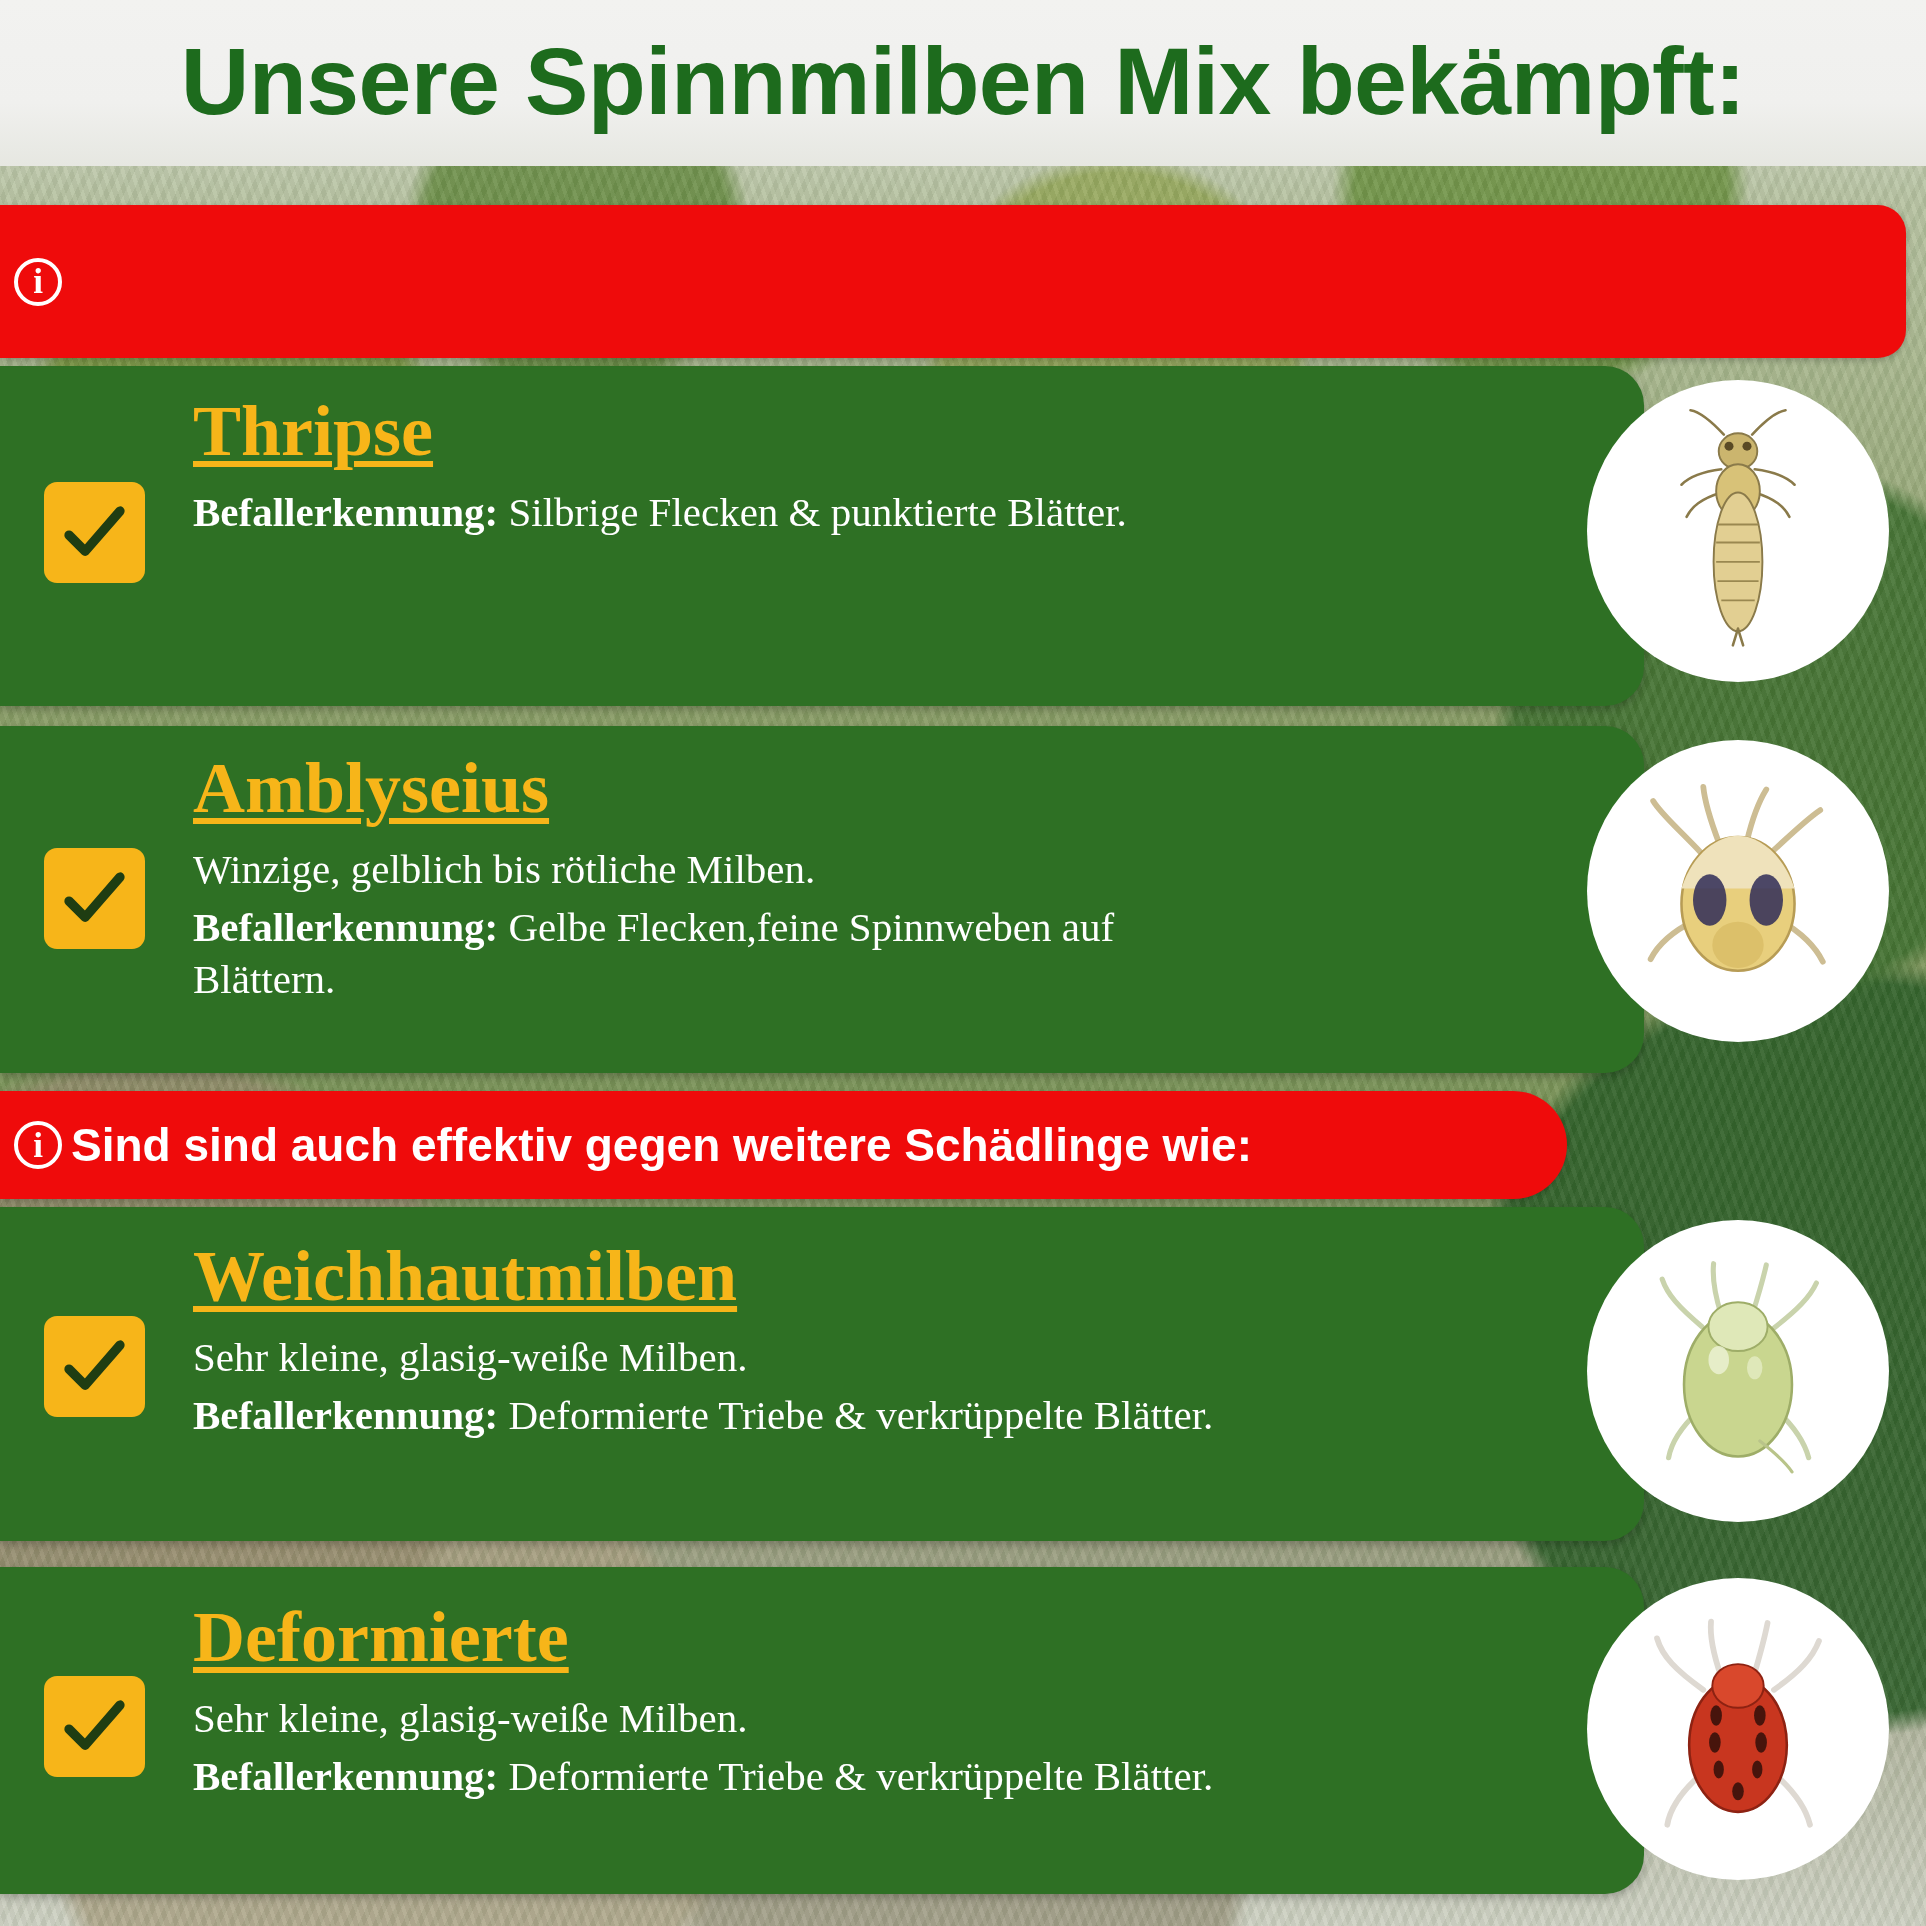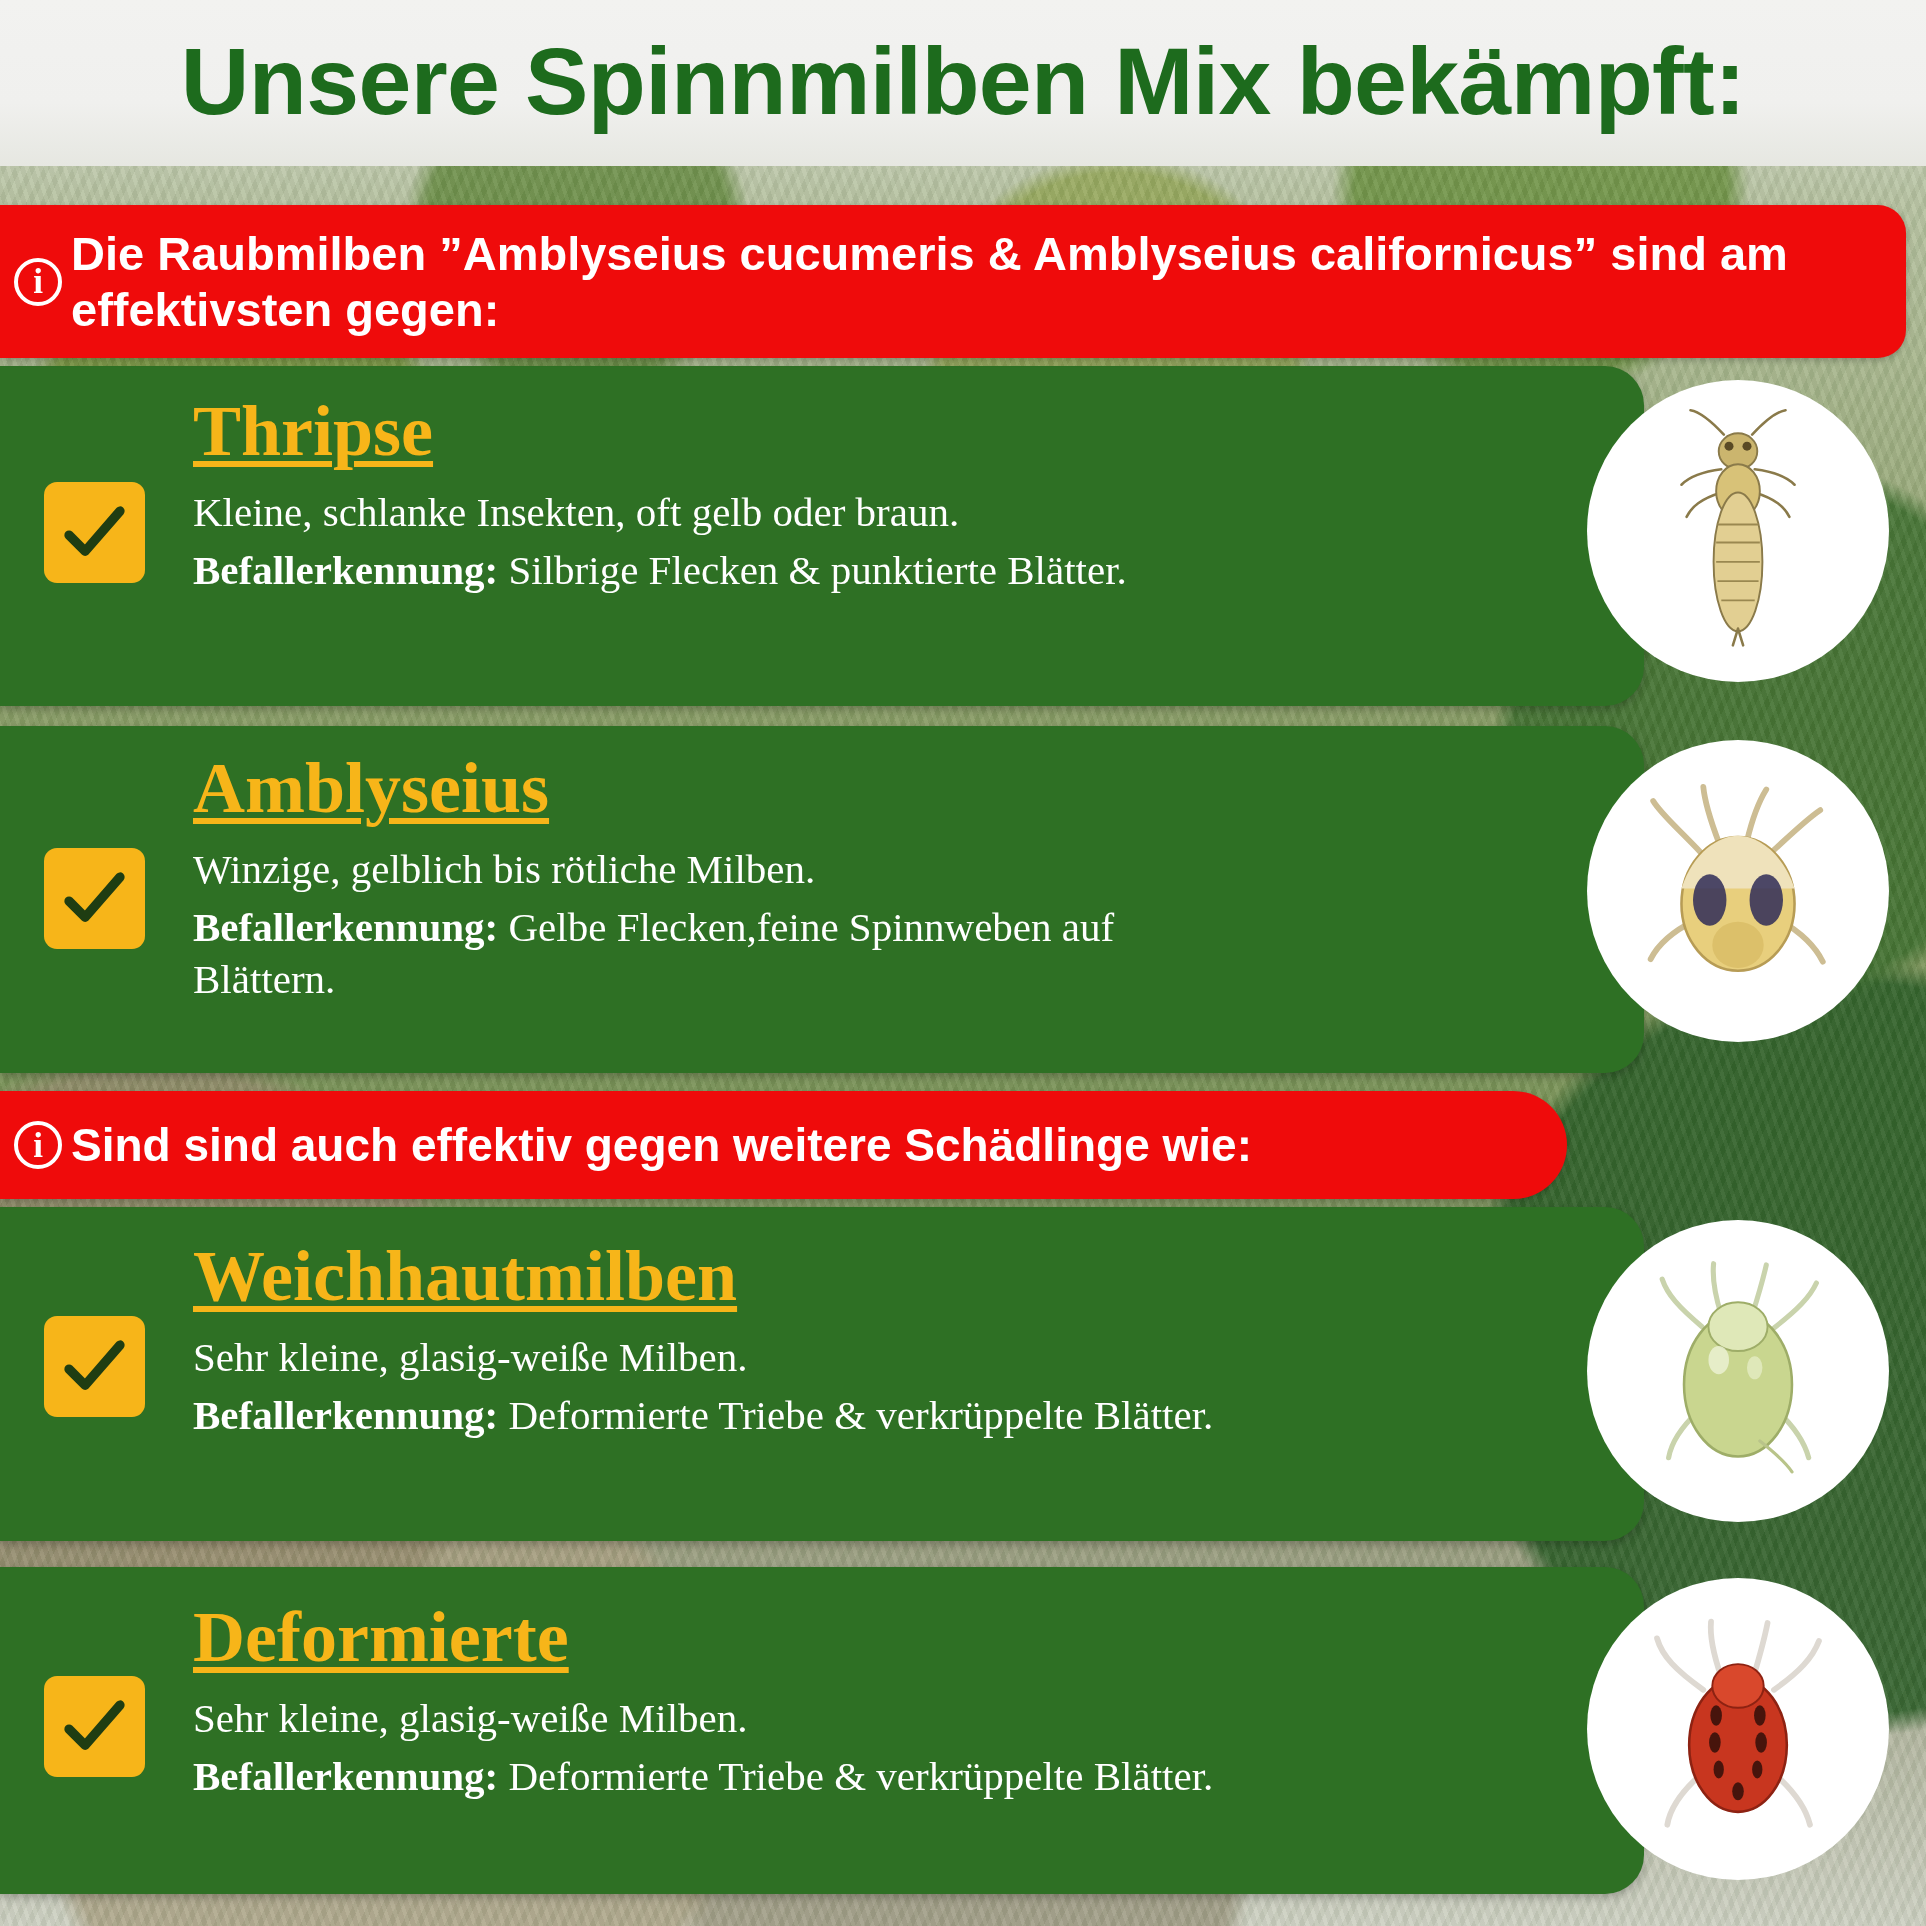--- a/index.html
+++ b/index.html
@@ -213,33 +213,31 @@
 <div class="poster">
 
   <div class="bg-photo"></div>
 
   <div class="header">
     <div class="header-title">Unsere Spinnmilben Mix bekämpft:</div>
   </div>
 
   <div class="red-banner red-banner-1">
     <div class="info-icon">i</div>
-    <div class="red-text">Die Raubmilben ”Amblyseius cucumeris &amp; Amblyseius californicus” sind am effektivsten gegen:</div>
   </div>
 
   <div class="card card-1">
     <div class="check check-1">
       <svg viewBox="0 0 100 100" aria-hidden="true">
         <path d="M12 54 L36 78 L88 18" fill="none" stroke="#1f3d12" stroke-width="14" stroke-linecap="round" stroke-linejoin="round"></path>
       </svg>
     </div>
     <div class="card-body card-body-1">
       <div class="pest-title">Thripse</div>
       <div class="pest-desc">
-        <div>Kleine, schlanke Insekten, oft gelb oder braun.</div>
         <div class="gap-small">
           <span class="lbl">Befallerkennung:</span>
           <span>Silbrige Flecken &amp; punktierte Blätter.</span>
         </div>
       </div>
     </div>
   </div>
   <div class="bubble bubble-1">
     <svg width="302" height="302" viewBox="0 0 470 470" aria-hidden="true">
       <g transform="translate(235,235)">

